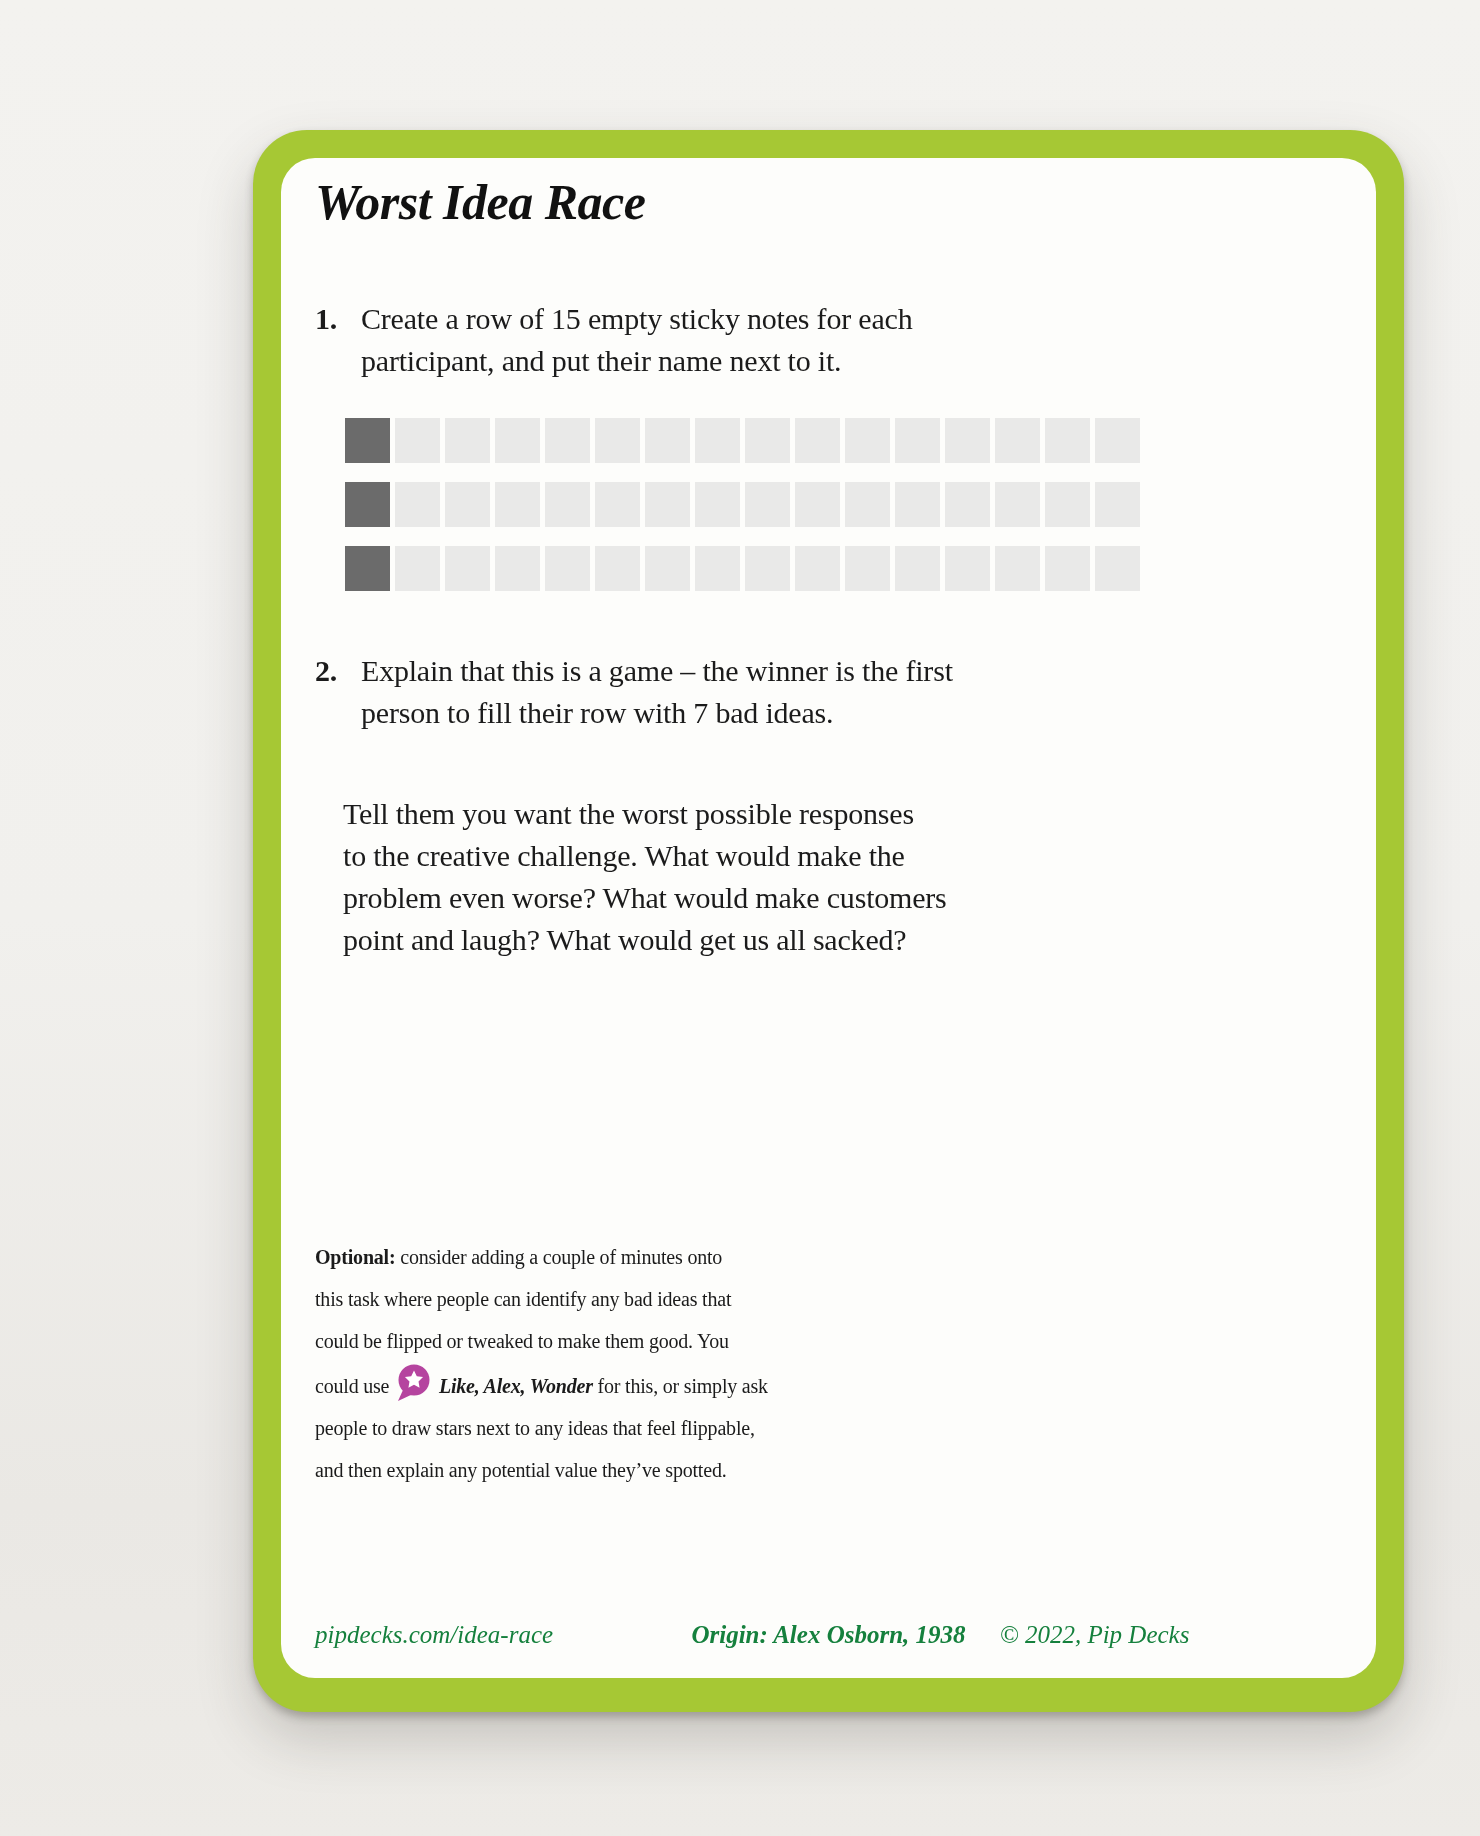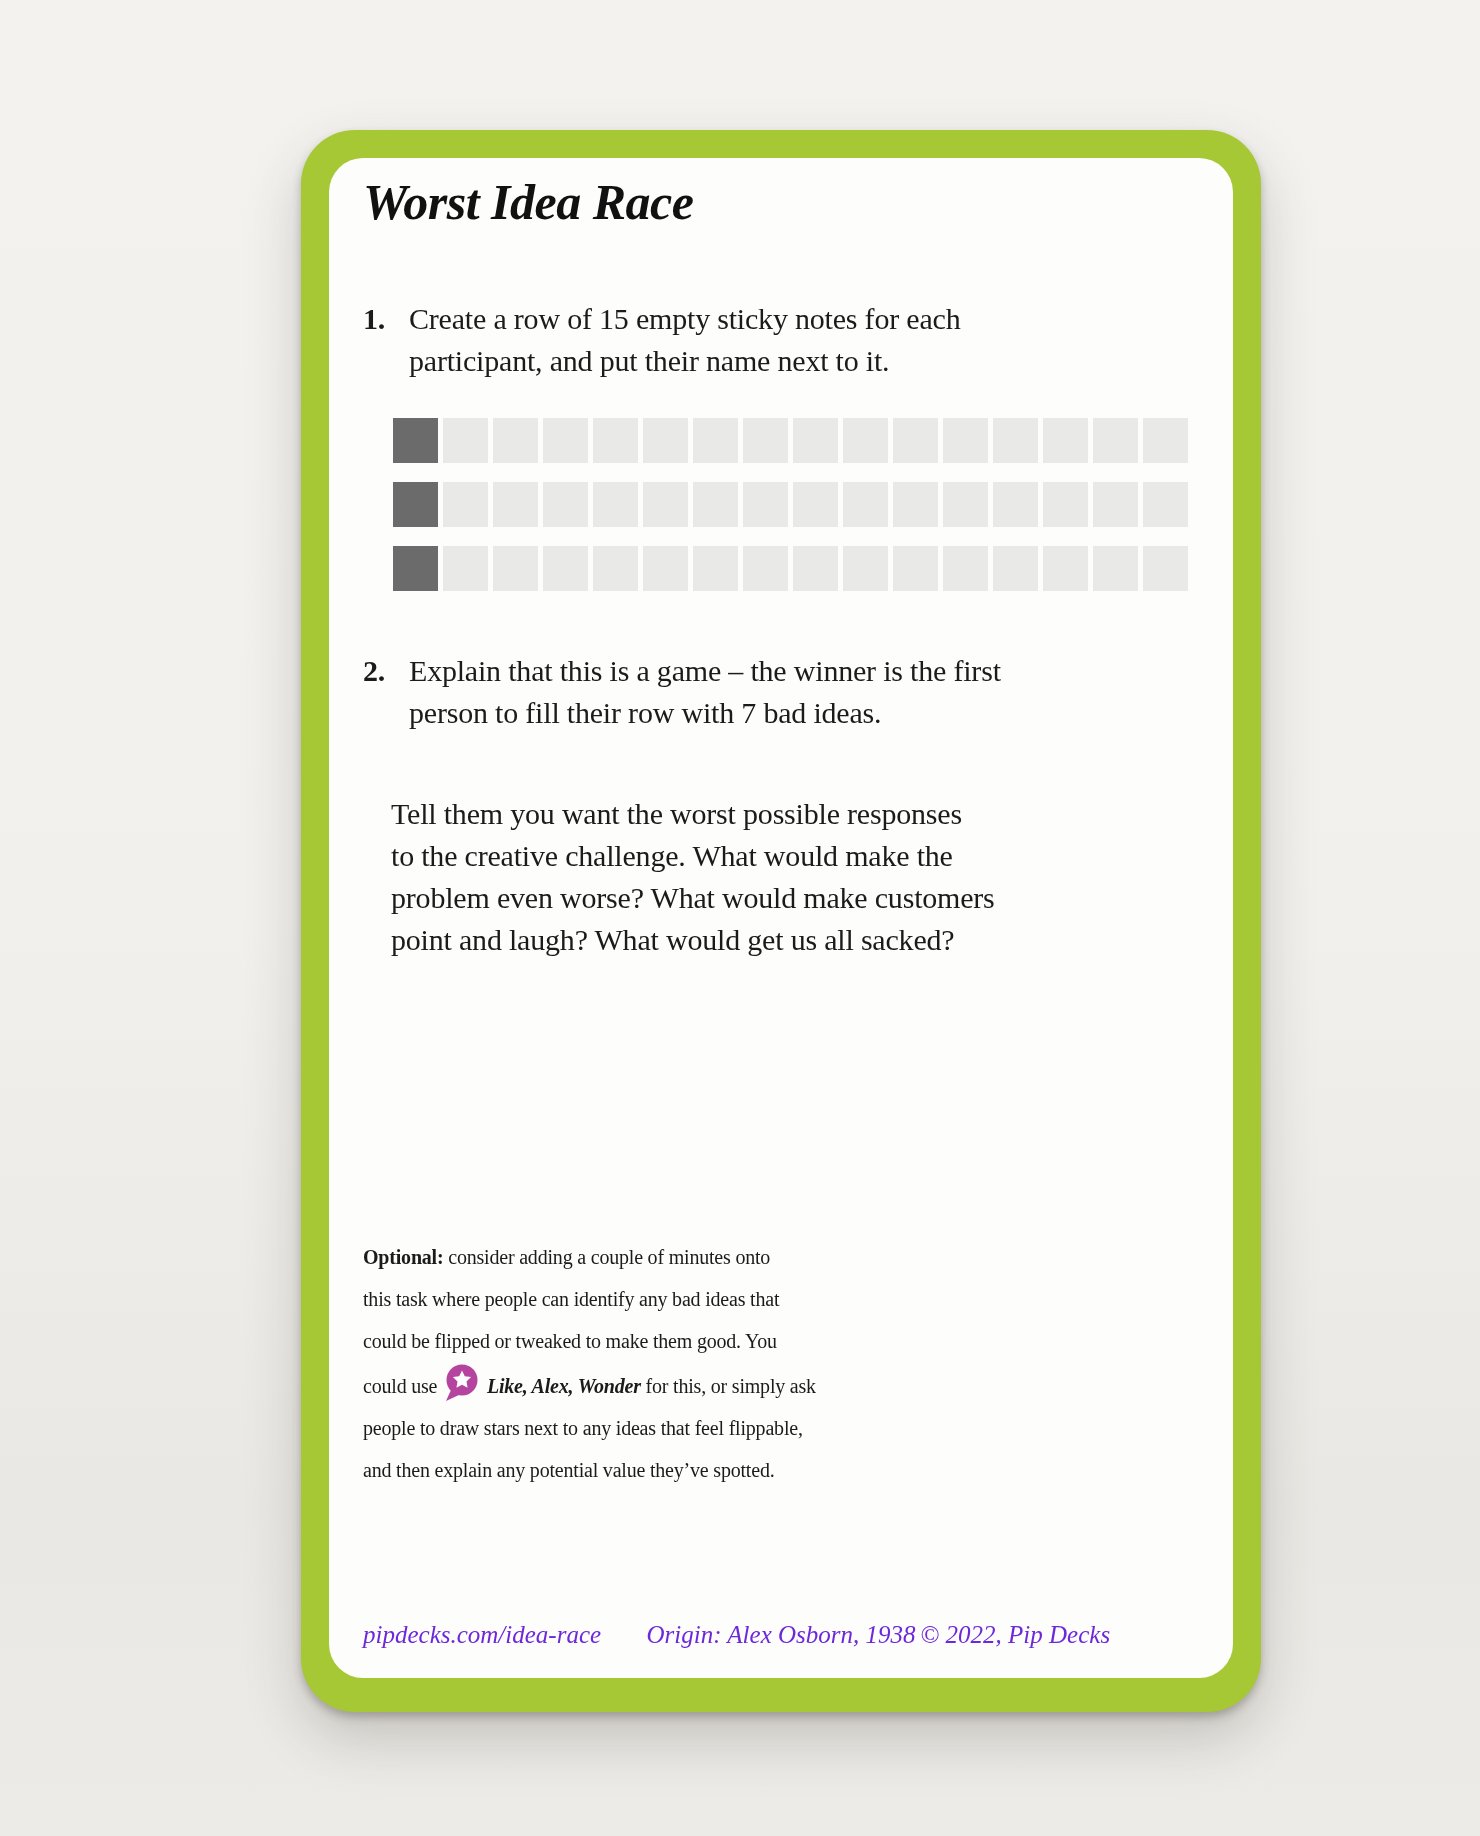--- a/index.html
+++ b/index.html
@@ -7,27 +7,26 @@
     width:1480px;height:1836px;
     font-family:"Liberation Serif", serif;
     background:#efeeeb;
     overflow:hidden;
   }
   .stage{
     position:relative;width:1480px;height:1836px;
     background:linear-gradient(180deg,#f3f2ef 0%,#f1f0ed 50%,#eae8e4 82%,#edebe7 100%);
   }
   .card{
-    position:absolute;left:253px;top:130px;width:960px;height:1582px;
+    position:absolute;left:253px;top:130px;width:1151px;height:1582px;
     box-sizing:border-box;
     background:var(--green,#a6c834);
     border-radius:54px;
     padding:28px 28px 34px 28px;
     box-shadow:0 5px 8px rgba(60,55,45,.30), 0 26px 55px rgba(60,55,45,.22);
-    margin-left:48px;
   }
   .card-inner{
     position:relative;width:100%;height:100%;
     background:#fdfdfb;border-radius:34px;
     color:#1b1b1b;
   }
   .title{
     position:absolute;left:34px;top:14px;
     font-style:italic;font-weight:700;font-size:50px;line-height:60px;
     color:#111;letter-spacing:-.5px;
@@ -65,24 +64,24 @@
     display:grid;
     grid-template-columns:repeat(16,45px);
     grid-auto-rows:45px;
     column-gap:5px;row-gap:19px;
   }
   .cell{background:var(--note,#e9e9e8);}
   .cell.dark{background:var(--label,#6b6b6b);}
   .footer{
     position:absolute;left:34px;right:34px;top:1462px;
     display:flex;align-items:baseline;
-    font-style:italic;font-size:25px;line-height:30px;color:#6d28d9;
+    font-style:italic;font-size:25px;line-height:30px;color:#15803d;
   }
   .footer .f{flex:1;}
-  .footer .f.c{text-align:center;}
+  .footer .f.c{text-align:center;font-weight:bold;}
   .footer .f.r{text-align:left;}
 </style>
 </head>
 <body>
 
 <div class="stage">
   <div class="card">
     <div class="card-inner">
 
       <div class="title">Worst Idea Race</div>

